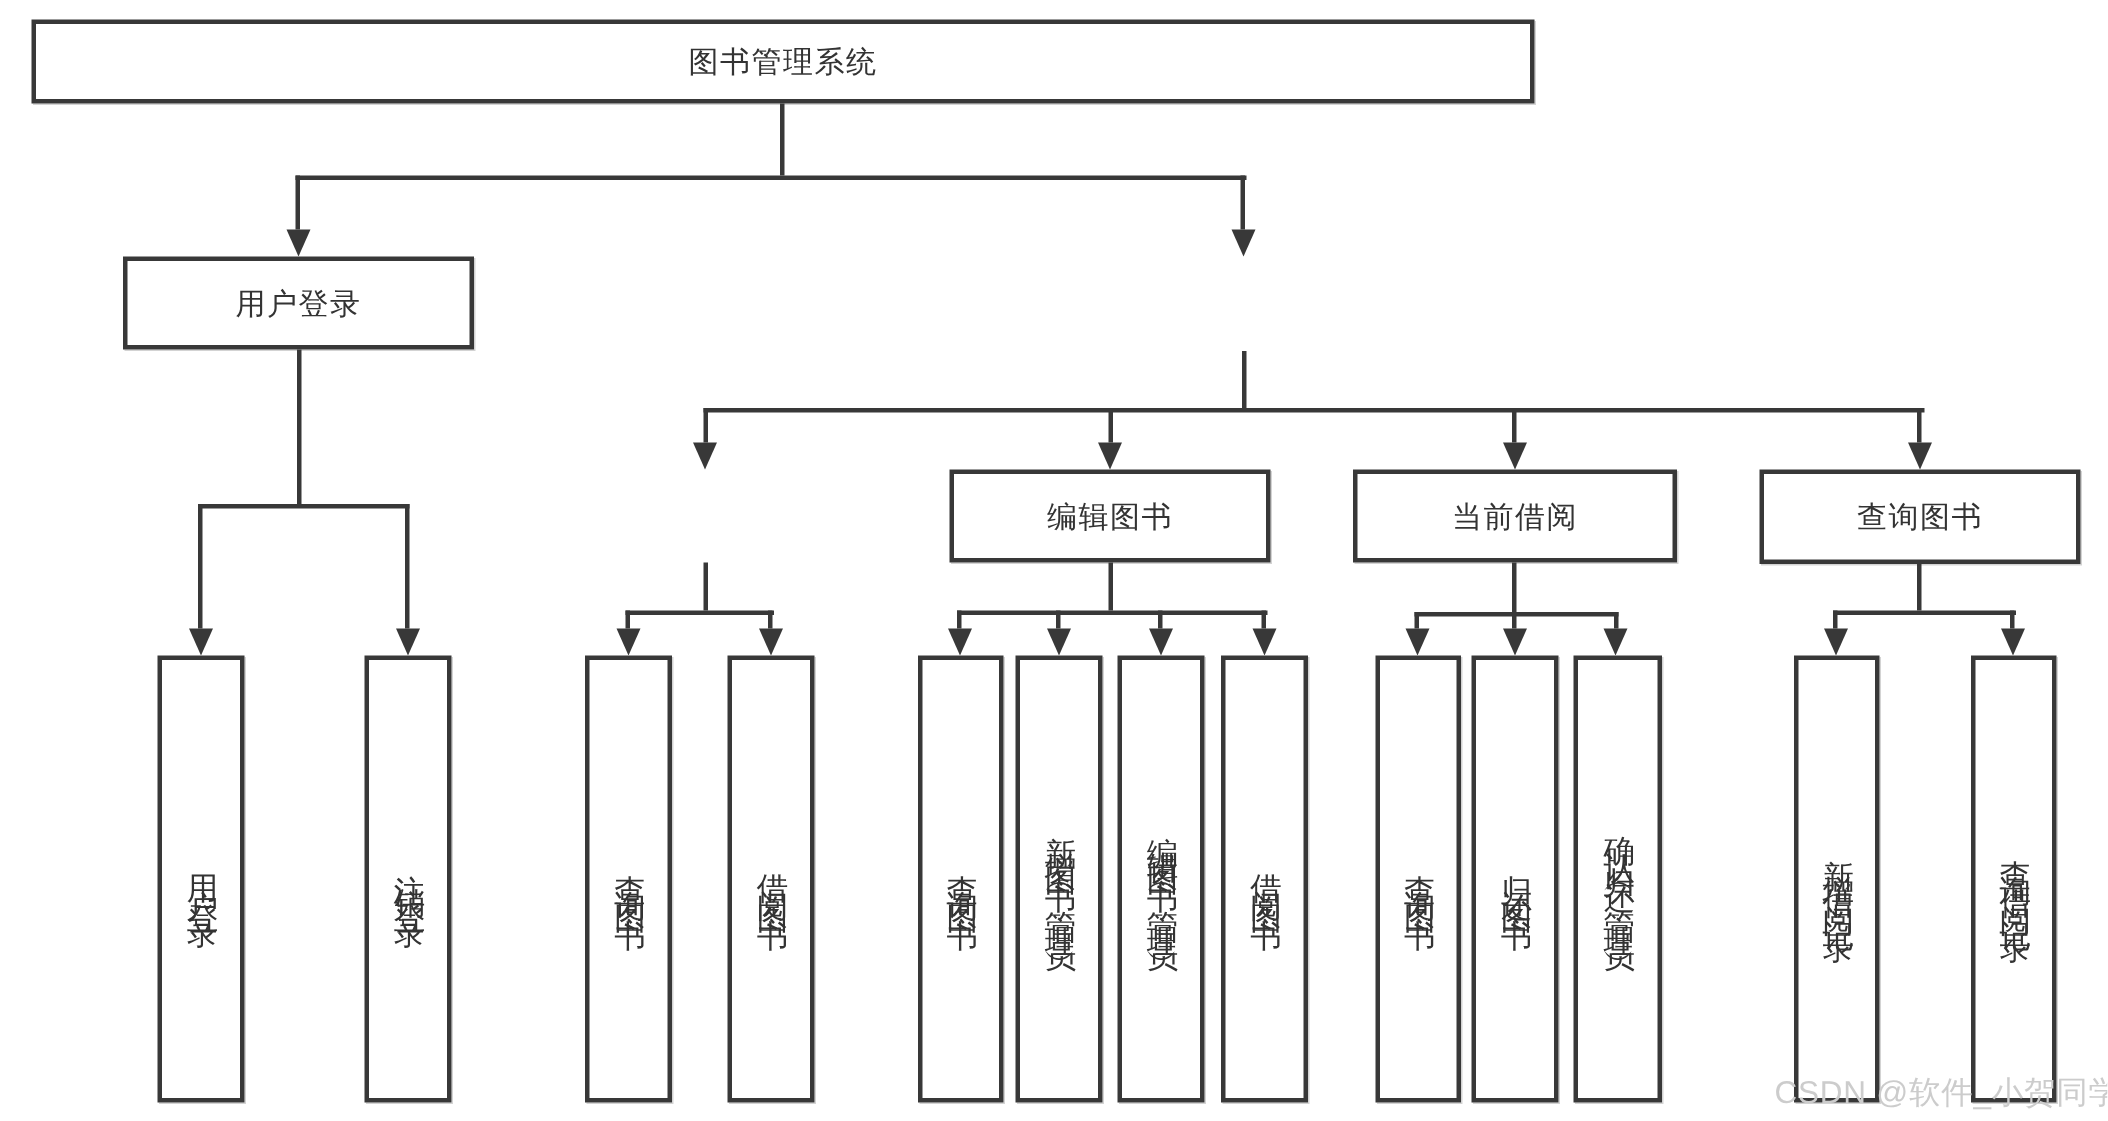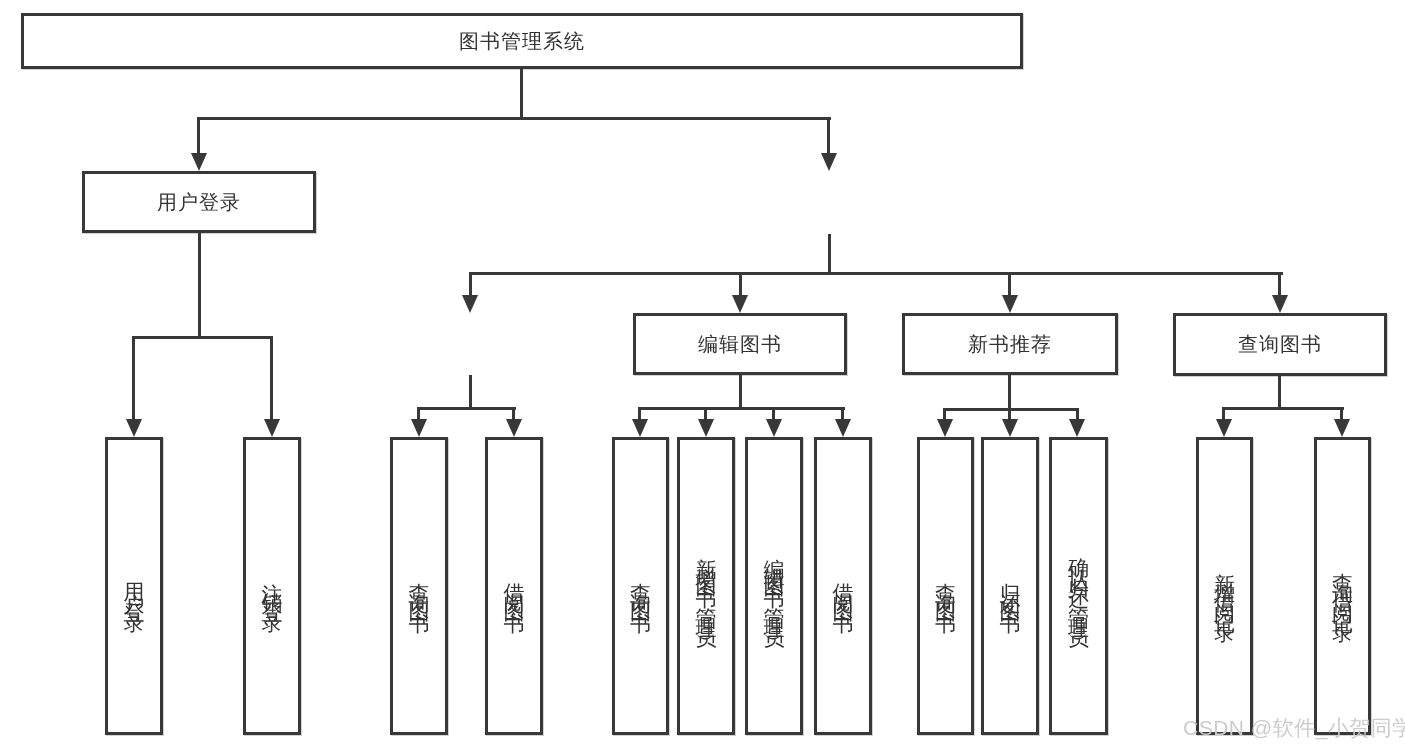--- a/index.html
+++ b/index.html
@@ -64,21 +64,21 @@
   <div class="arrow" style="left:732px;top:295px"></div>
   <div class="line" style="left:1008px;top:272px;width:3px;height:23px"></div>
   <div class="arrow" style="left:1002px;top:295px"></div>
   <div class="line" style="left:1278px;top:272px;width:3px;height:23px"></div>
   <div class="arrow" style="left:1272px;top:295px"></div>
 
   <div class="node h-node" style="left:633px;top:313px;width:214px;height:62px">
     <span>编辑图书</span>
   </div>
   <div class="node h-node" style="left:902px;top:313px;width:216px;height:62px">
-    <span>新书推荐</span>
+    <span>当前借阅</span>
   </div>
   <div class="node h-node" style="left:1173px;top:313px;width:214px;height:63px">
     <span>查询图书</span>
   </div>
 
   <div class="line" style="left:469px;top:375px;width:3px;height:32px"></div>
   <div class="line" style="left:417px;top:407px;width:99px;height:3px"></div>
   <div class="line" style="left:417px;top:407px;width:3px;height:12px"></div>
   <div class="arrow" style="left:411px;top:419px"></div>
   <div class="line" style="left:512px;top:407px;width:3px;height:12px"></div>

